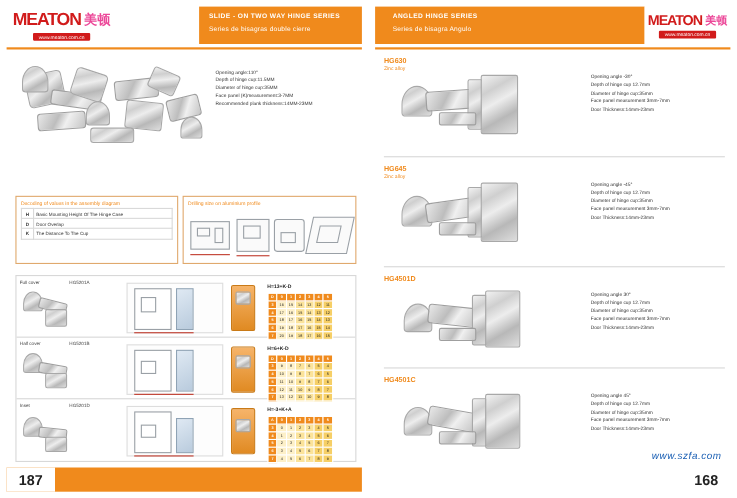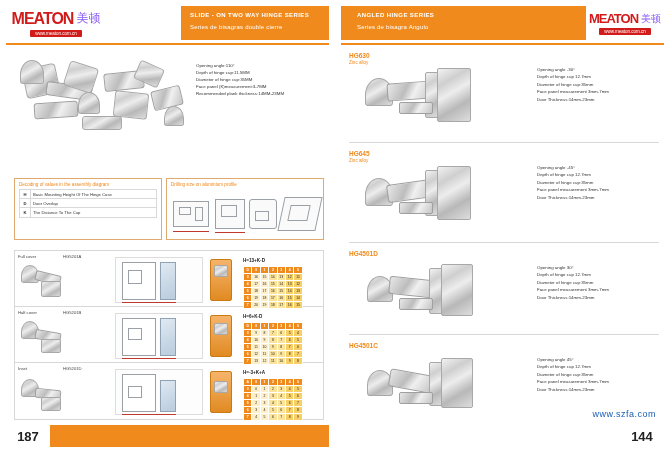--- a/index.html
+++ b/index.html
@@ -23,21 +23,21 @@
   .hdr { position:absolute; left:6px; top:6px; width:323px; height:34px; }
   .hdr-logo {
     position:absolute; left:0; top:0; width:100px; height:34px;
     background:#fff; display:flex; flex-direction:column; align-items:center; justify-content:center;
   }
   .logo-row { display:flex; align-items:center; gap:3px; }
   .logo-m {
     font-size:16px; font-weight:bold; color:#d11b1b; letter-spacing:-1px;
     font-family:"Liberation Sans", sans-serif;
   }
-  .logo-cn { font-size:12px; font-weight:normal; color:#8b5cf6; }
+  .logo-cn { font-size:12px; font-weight:bold; color:#ec4899; }
   .logo-url { font-size:4.5px; color:#fff; background:#d11b1b; padding:1px 5px; margin-top:2px; border-radius:1px;}
   .hdr-code {
     position:absolute; left:100px; top:0; width:75px; height:34px;
     background:#fff; display:flex; align-items:center; justify-content:center;
     font-size:15px; font-weight:bold; color:#222; letter-spacing:0.2px;
   }
   .hdr-title {
     position:absolute; left:175px; top:0; right:0; height:34px;
     background:#f08a1c; color:#fff; padding:6px 0 0 9px;
   }
@@ -100,21 +100,21 @@
   
   .foot-left { position:absolute; left:6px; bottom:6px; width:323px; height:22px; background:#f08a1c; }
   .foot-num-l { position:absolute; left:6px; bottom:6px; width:44px; height:22px; background:#fff;
                 display:flex; align-items:center; justify-content:center;
                 font-size:13px; font-weight:bold; color:#222; }
   .foot-num-r { position:absolute; right:6px; bottom:6px; width:44px; height:22px; background:#fff;
                 display:flex; align-items:center; justify-content:center;
                 font-size:13px; font-weight:bold; color:#222; }
   .cn-brand { position:absolute; right:14px; bottom:34px; text-align:right; }
   .cn-brand .cn { font-size:15px; font-weight:bold; color:#1a5fb4; letter-spacing:1px; }
-  .cn-brand .url { font-size:9px; color:#1a5fb4; letter-spacing:0.5px; margin-top:1px; }
+  .cn-brand .url { font-size:9px; color:#1a5fb4; letter-spacing:0.5px; margin-top:1px;font-style:italic; }
 
   
   .item { position:absolute; left:14px; width:310px; }
   .item-title { font-size:6.5px; font-weight:bold; color:#f08a1c; }
   .item-sub { font-size:4.6px; color:#f08a1c; margin-top:1px; }
   .item-specs { position:absolute; left:188px; top:14px; width:126px;
                 font-size:4.4px; line-height:7.4px; color:#333; }
   .item-photo { position:absolute; left:10px; top:12px; width:150px; height:62px; }
   .item-sep { position:absolute; left:14px; width:310px; height:0.6px; background:#d8d8d8; }
 
@@ -558,16 +558,16 @@
         <div>Diameter of hinge cup:35mm</div>
         <div>Face panel measurement 3mm-7mm</div>
         <div>Door Thickness:14mm-23mm</div>
       </div>
     </div>
 
     <div class="cn-brand">
       <div class="url">www.szfa.com</div>
     </div>
 
-    <div class="foot-num-r">144</div>
+    <div class="foot-num-r">168</div>
   </div>
 
 </div>
 
 </body></html>

